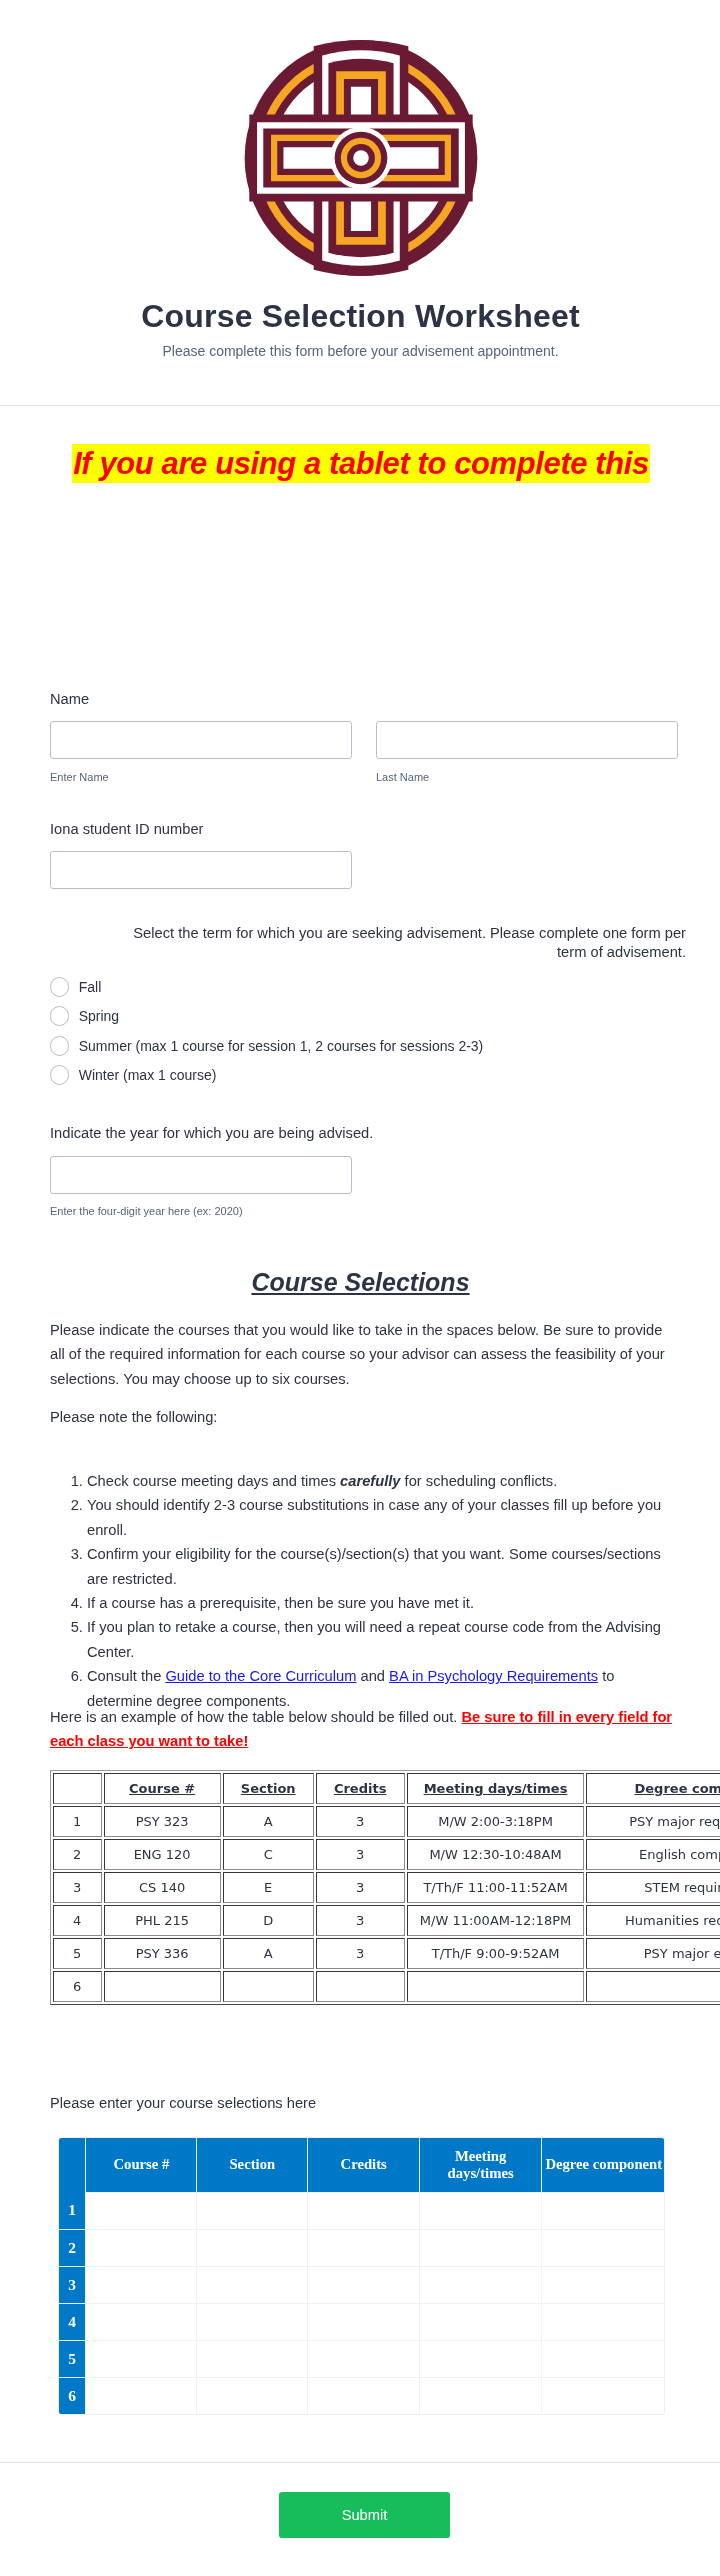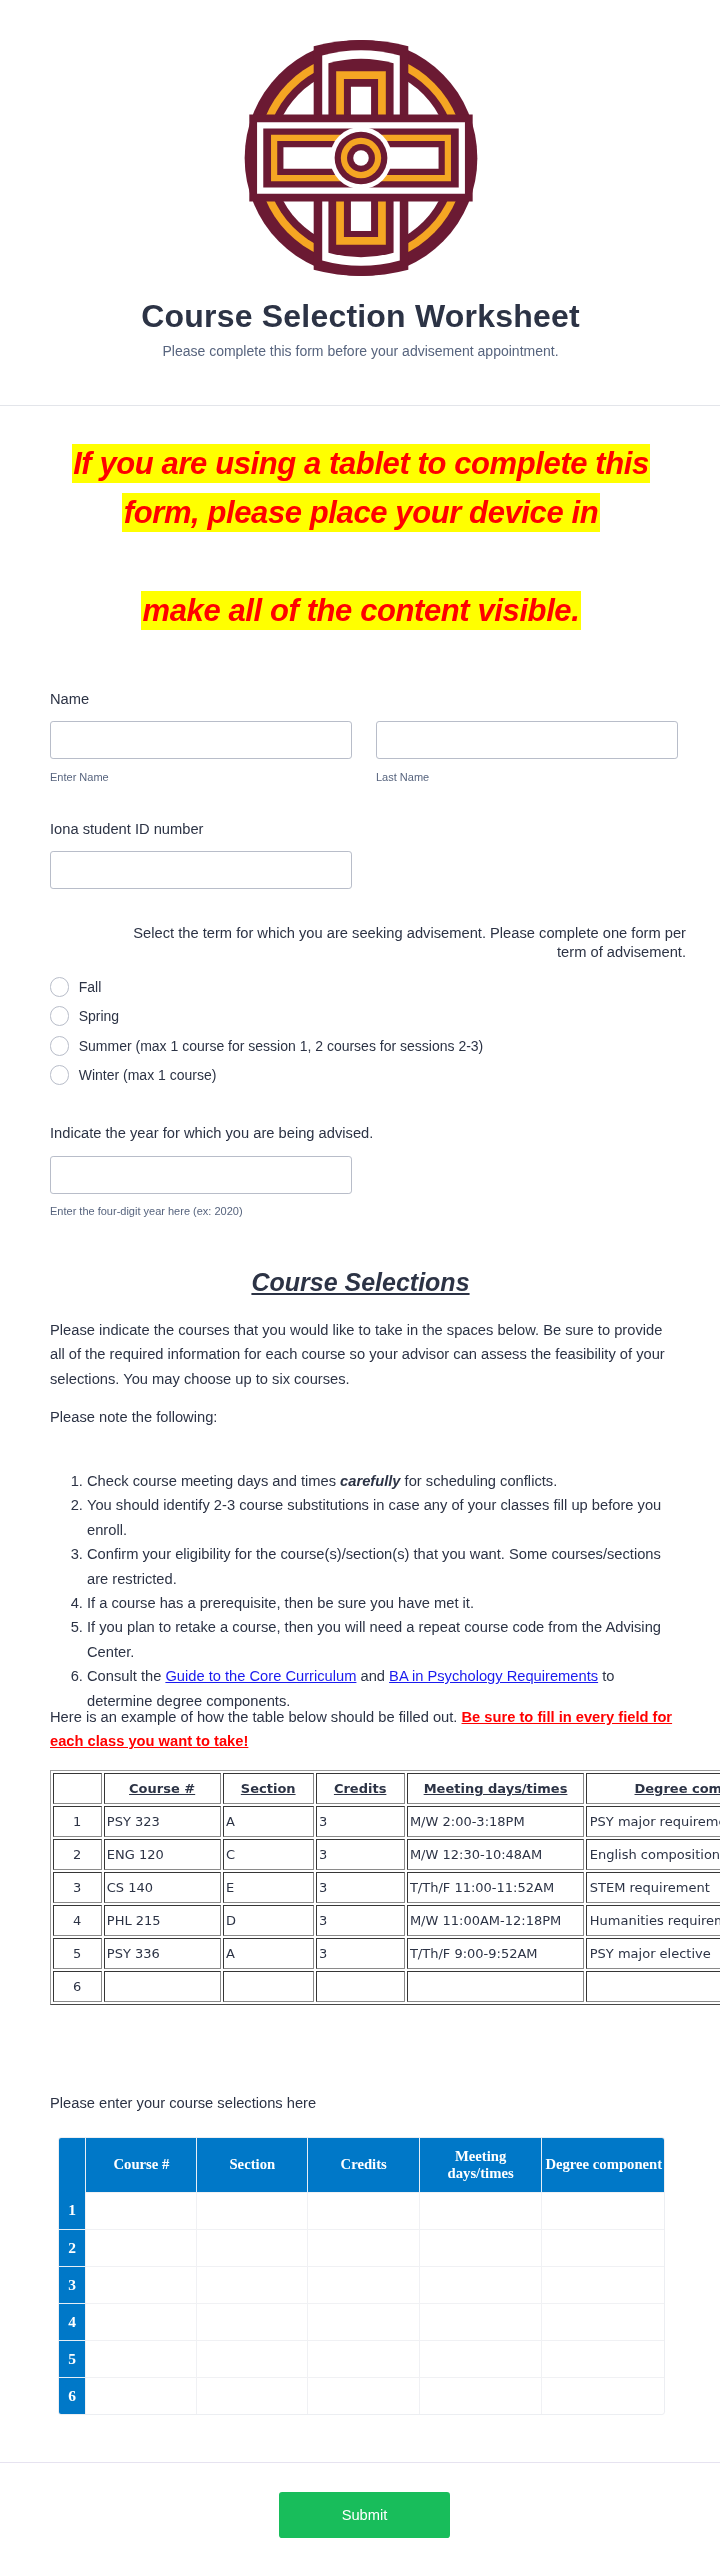--- a/index.html
+++ b/index.html
@@ -29,21 +29,21 @@
   #cs-heading { left: 0; width: 721px; top: 1268px; text-align: center; font-size: 25px; font-weight: bold; font-style: italic; text-decoration: underline; color: #2c3345; }
   .para { left: 50px; width: 628px; font-size: 14.7px; line-height: 24.4px; color: #2c3345; }
   ol.notes { left: 50px; width: 628px; font-size: 14.7px; line-height: 24.4px; color: #2c3345; padding-left: 37px; }
   ol.notes li { padding-left: 0; }
   a.link { color: #1a1aee; text-decoration: underline; }
   .red-strong { color: #ff0000; font-weight: bold; text-decoration: underline; }
 
   
   #example-wrap { left: 50px; top: 1770px; width: 671px; height: 236px; overflow: hidden; }
   table.example { border: 1.6px outset #9a9a9a; border-spacing: 2.3px; border-collapse: separate; font-size: 14px; color: #2c3345; width: 775px; }
-  table.example th, table.example td { border: 1.6px inset #8a8a8a; height: 31px; padding: 0 2.3px; white-space: nowrap; text-align: left; font-family: "DejaVu Sans", sans-serif; font-size: 13px; }
+  table.example th, table.example td { border: 1.6px inset #8a8a8a; height: 31px; padding: 0 2.3px; white-space: nowrap; text-align: center; font-family: "DejaVu Sans", sans-serif; font-size: 13px; }
   table.example th { text-align: center; font-weight: bold; text-decoration: underline; }
   table.example td.num { text-align: center; }
 
   
   #entry-label { left: 50px; top: 2095px; font-size: 14.7px; }
   #entry-wrap { left: 58px; top: 2137px; width: 607px; height: 278px; border-radius: 3.1px; overflow: hidden; border: 0.8px solid #eceef2; }
   table.entry { border-collapse: collapse; width: 607px; font-family: "Liberation Serif", "DejaVu Serif", serif; }
   table.entry th { background: #0078c8; color: #fff; font-weight: bold; font-size: 14.7px; height: 54px; border-right: 0.8px solid #e6eef6; text-align: center; line-height: 17px; }
   table.entry th:last-child { border-right: none; }
   table.entry td { height: 37px; border: 0.8px solid #f0f1f4; }
@@ -84,23 +84,22 @@
     <circle cx="156" cy="156" r="18" fill="#6b1a33"></circle>
     <circle cx="156" cy="156" r="10" fill="#ffffff"></circle>
   </svg>
 </div>
 <div class="abs" id="title">Course Selection Worksheet</div>
 <div class="abs" id="subtitle">Please complete this form before your advisement appointment.</div>
 <div class="abs divider" style="top:405px"></div>
 
 <div class="abs" id="warning">
   <span class="hl">If you are using a tablet to complete this</span><br>
-  <span class="hl">form, please place your device in</span><br>
   <br>
-  <span class="hl">make all of the content visible.</span>
+  <br>
 </div>
 
 <div class="abs label" style="left:50px; top:691px">Name</div>
 <input class="abs textinput" style="left: 50px; top: 721px; width: 302px;" value="">
 <input class="abs textinput" style="left: 376px; top: 721px; width: 302px;" value="">
 <div class="abs sublabel" style="left:50px; top:771px">Enter Name</div>
 <div class="abs sublabel" style="left:376px; top:771px">Last Name</div>
 
 <div class="abs label" style="left:50px; top:821px">Iona student ID number</div>
 <input class="abs textinput" style="left: 50px; top: 851px; width: 302px;" value="">

